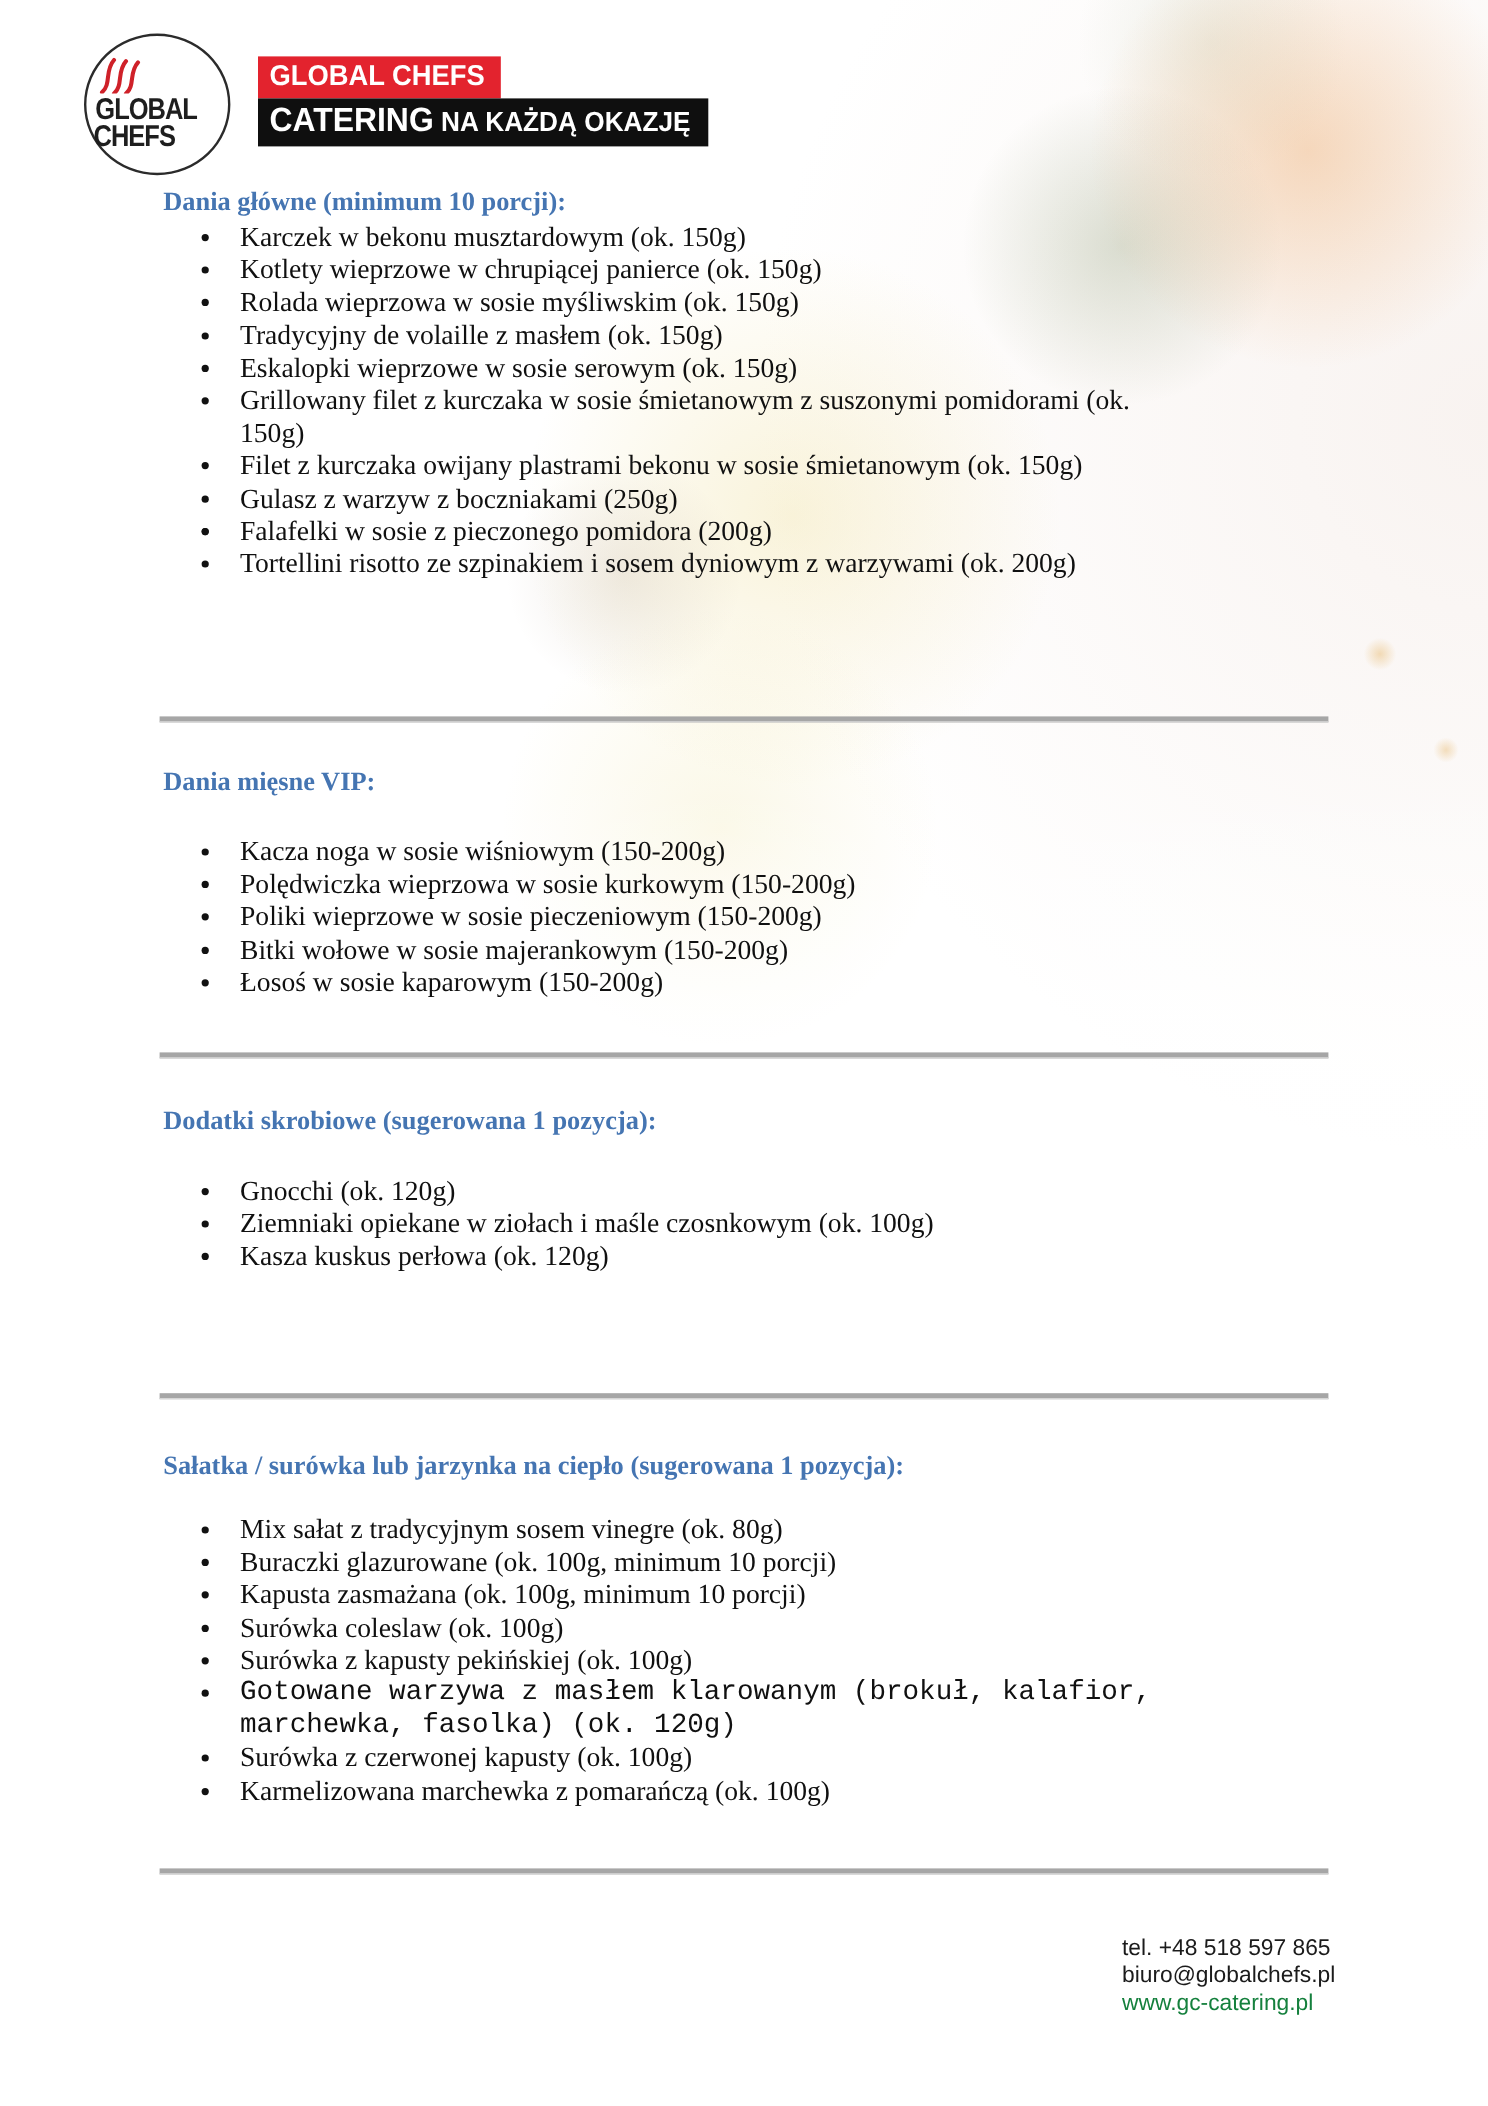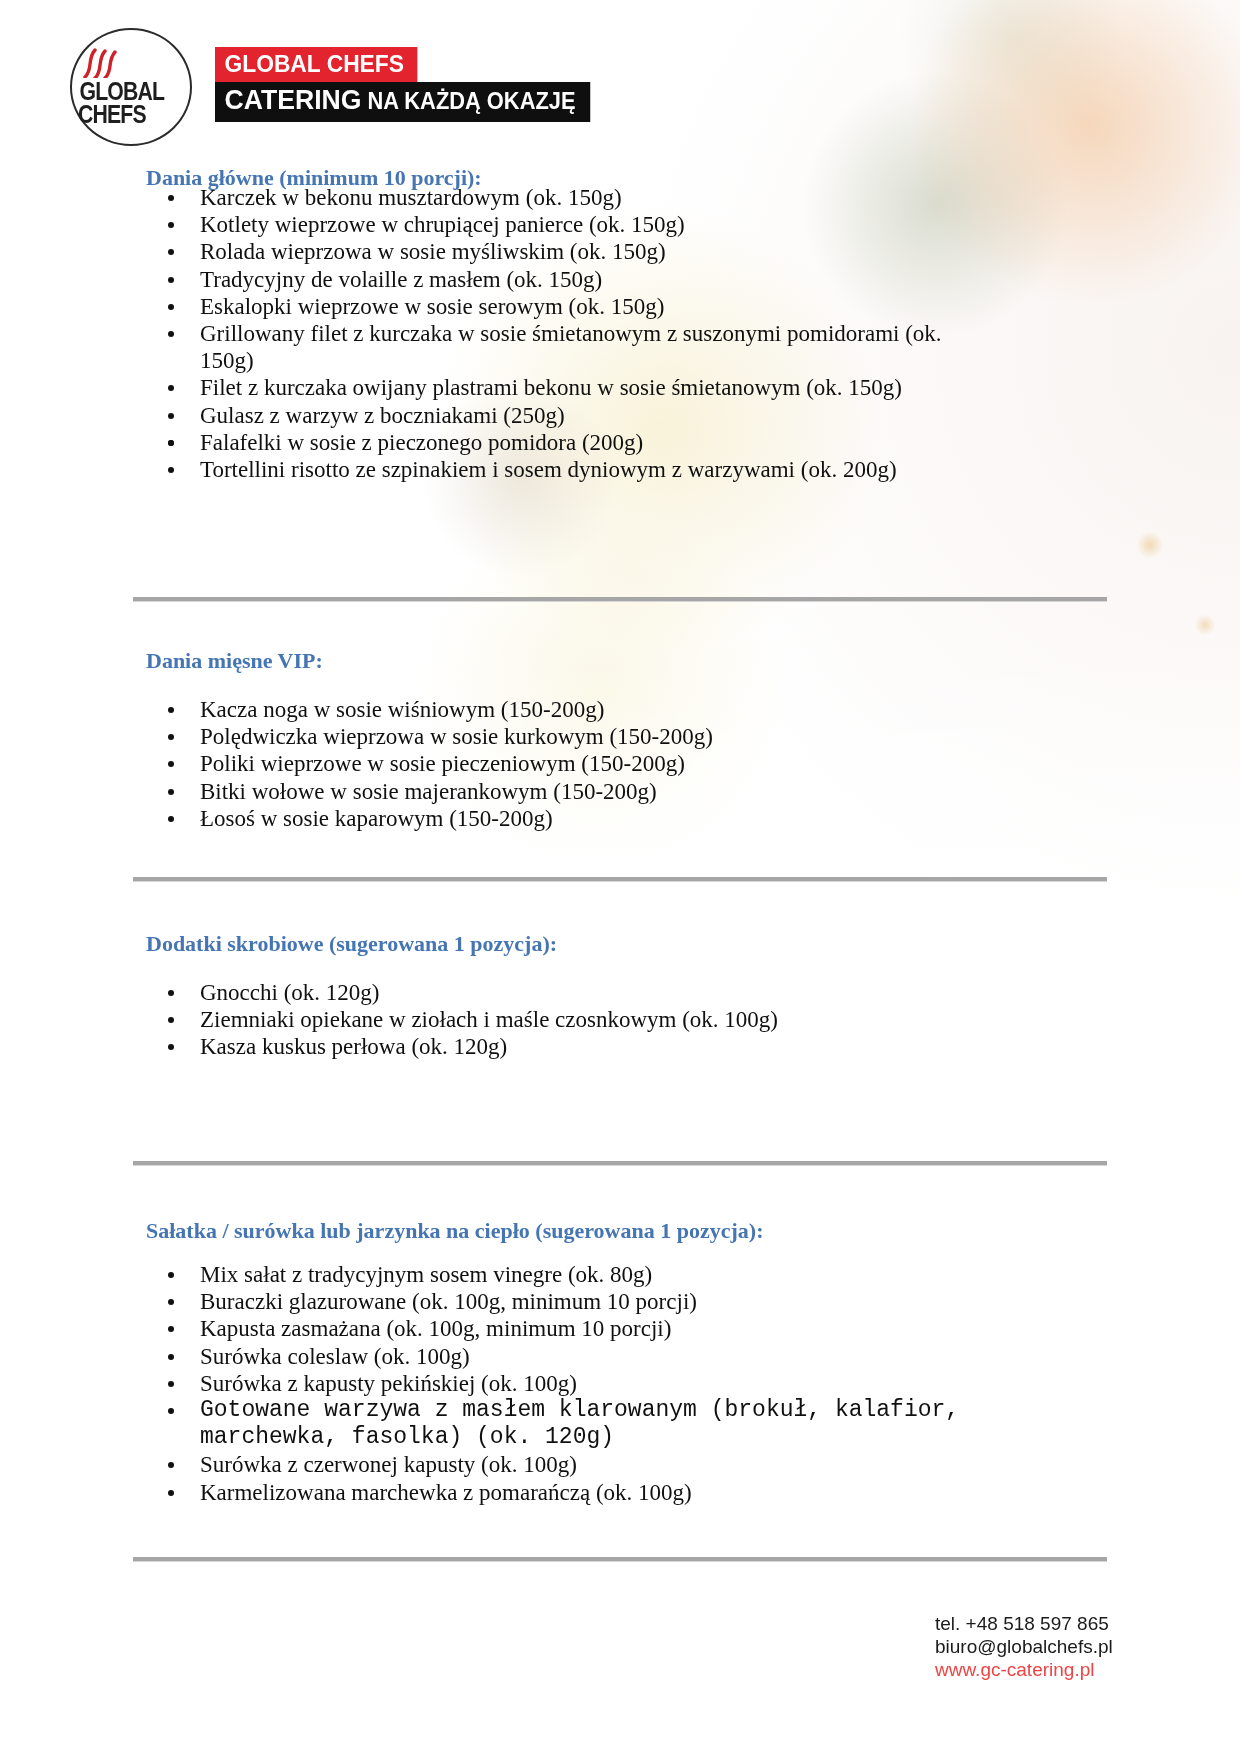--- a/index.html
+++ b/index.html
@@ -46,21 +46,21 @@
     padding:5px 14px 6px 10px;letter-spacing:0px;transform-origin:left top;transform:scaleX(0.95);
   }
   #banner .black{
     display:inline-block;background:#0f0f0f;color:#ffffff;
     padding:5px 16px 7px 10px;white-space:nowrap;transform-origin:left top;transform:scaleX(0.95);
   }
   #banner .black .strong{font-weight:bold;font-size:28px;line-height:26px;letter-spacing:0px;}
   #banner .black .rest{font-weight:bold;font-size:23px;letter-spacing:0px;}
   
   .sec-h{
-    position:absolute;left:133px;margin:13px;
+    position:absolute;left:133px;margin:3px;
     font-family:"Liberation Serif", serif;font-weight:bold;
     font-size:22px;line-height:28px;color:#4575b2;
   }
   .menu-list{
     position:absolute;left:200px;width:912px;margin:0;padding:0;list-style:none;
   }
   .menu-list li{
     position:relative;font-size:23px;line-height:27.2px;color:#101010;max-width:912px;
   }
   #list1 li:nth-child(6){max-width:800px;}
@@ -69,21 +69,21 @@
     position:absolute;left:-32px;top:11px;width:6px;height:6px;border-radius:50%;background:#111;
   }
   .divider{
     position:absolute;left:133px;width:974px;height:4px;background:#a6a6a6;border-bottom:1px solid #d6d6d6;
   }
   
   #footer{
     position:absolute;left:935px;top:1612px;
     font-family:"Liberation Sans", sans-serif;font-size:19px;line-height:23px;color:#1b1b1b;
   }
-  #footer .www{color:#ef4444;text-decoration:none;display:block;}
+  #footer .www{color:#15803d;text-decoration:none;display:block;}
 </style>
 </head>
 <body>
 
 <div id="page">
   <div id="bg"></div>
 
   <div id="logo">
     <svg class="steam" width="42" height="30" viewBox="0 0 42 30" fill="none" xmlns="http://www.w3.org/2000/svg">
       <path d="M3 29 C 11 22, 5 11, 13 2" stroke="#cf2129" stroke-width="3.4" stroke-linecap="round"></path>

